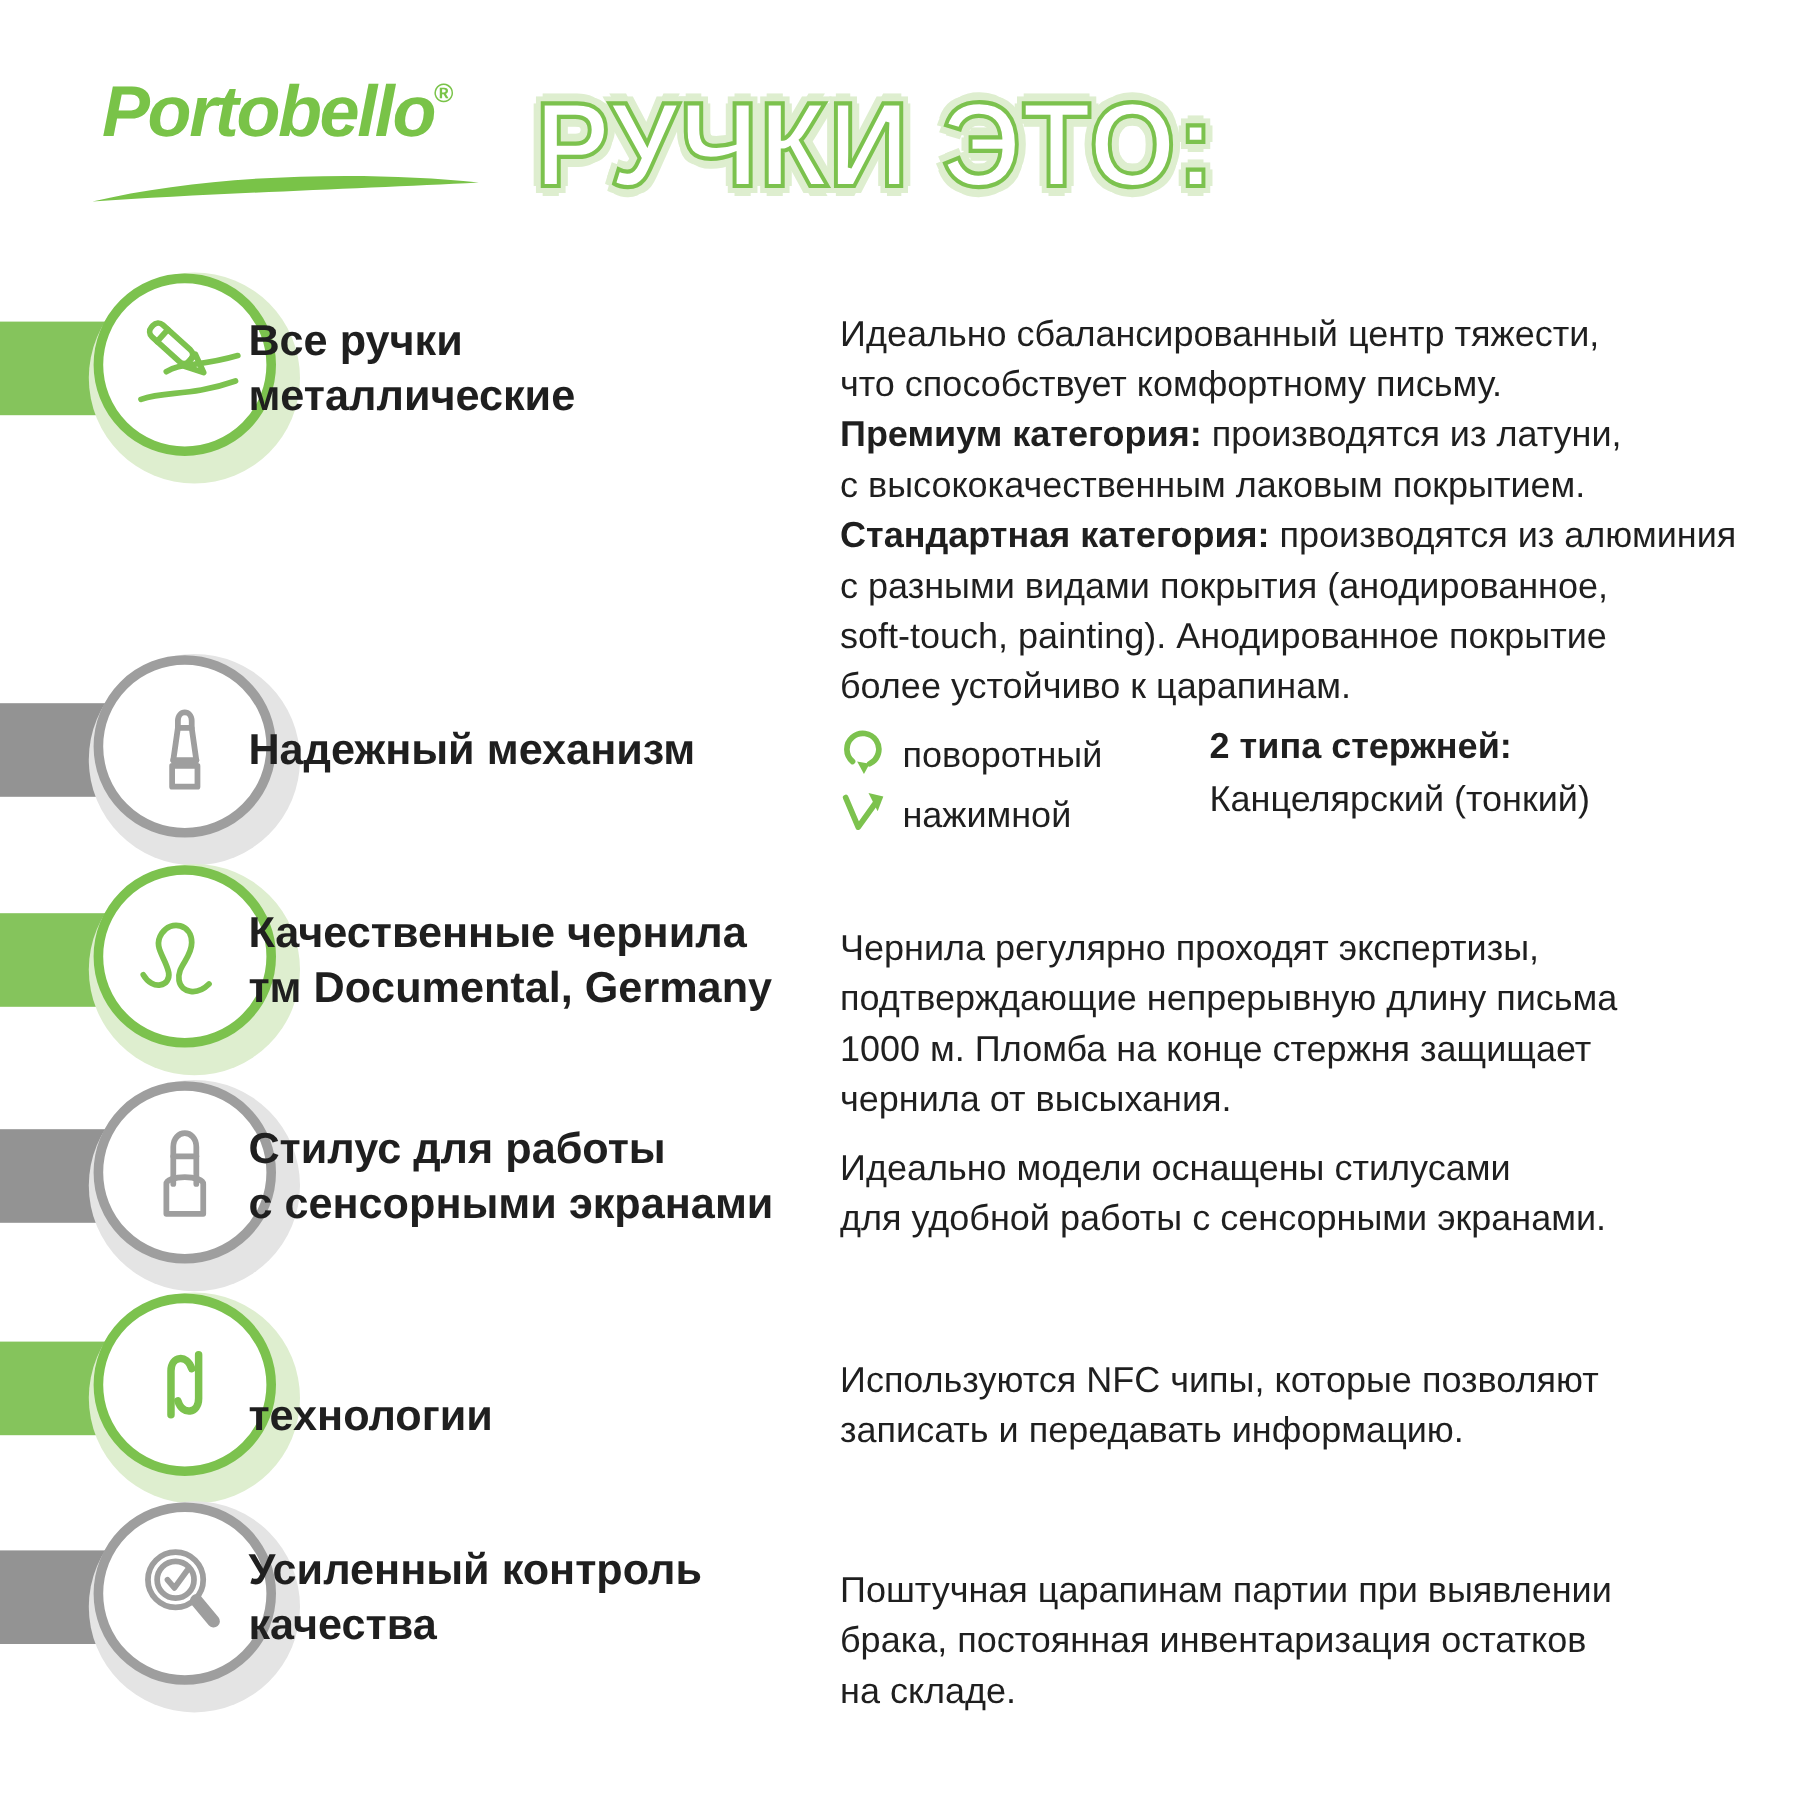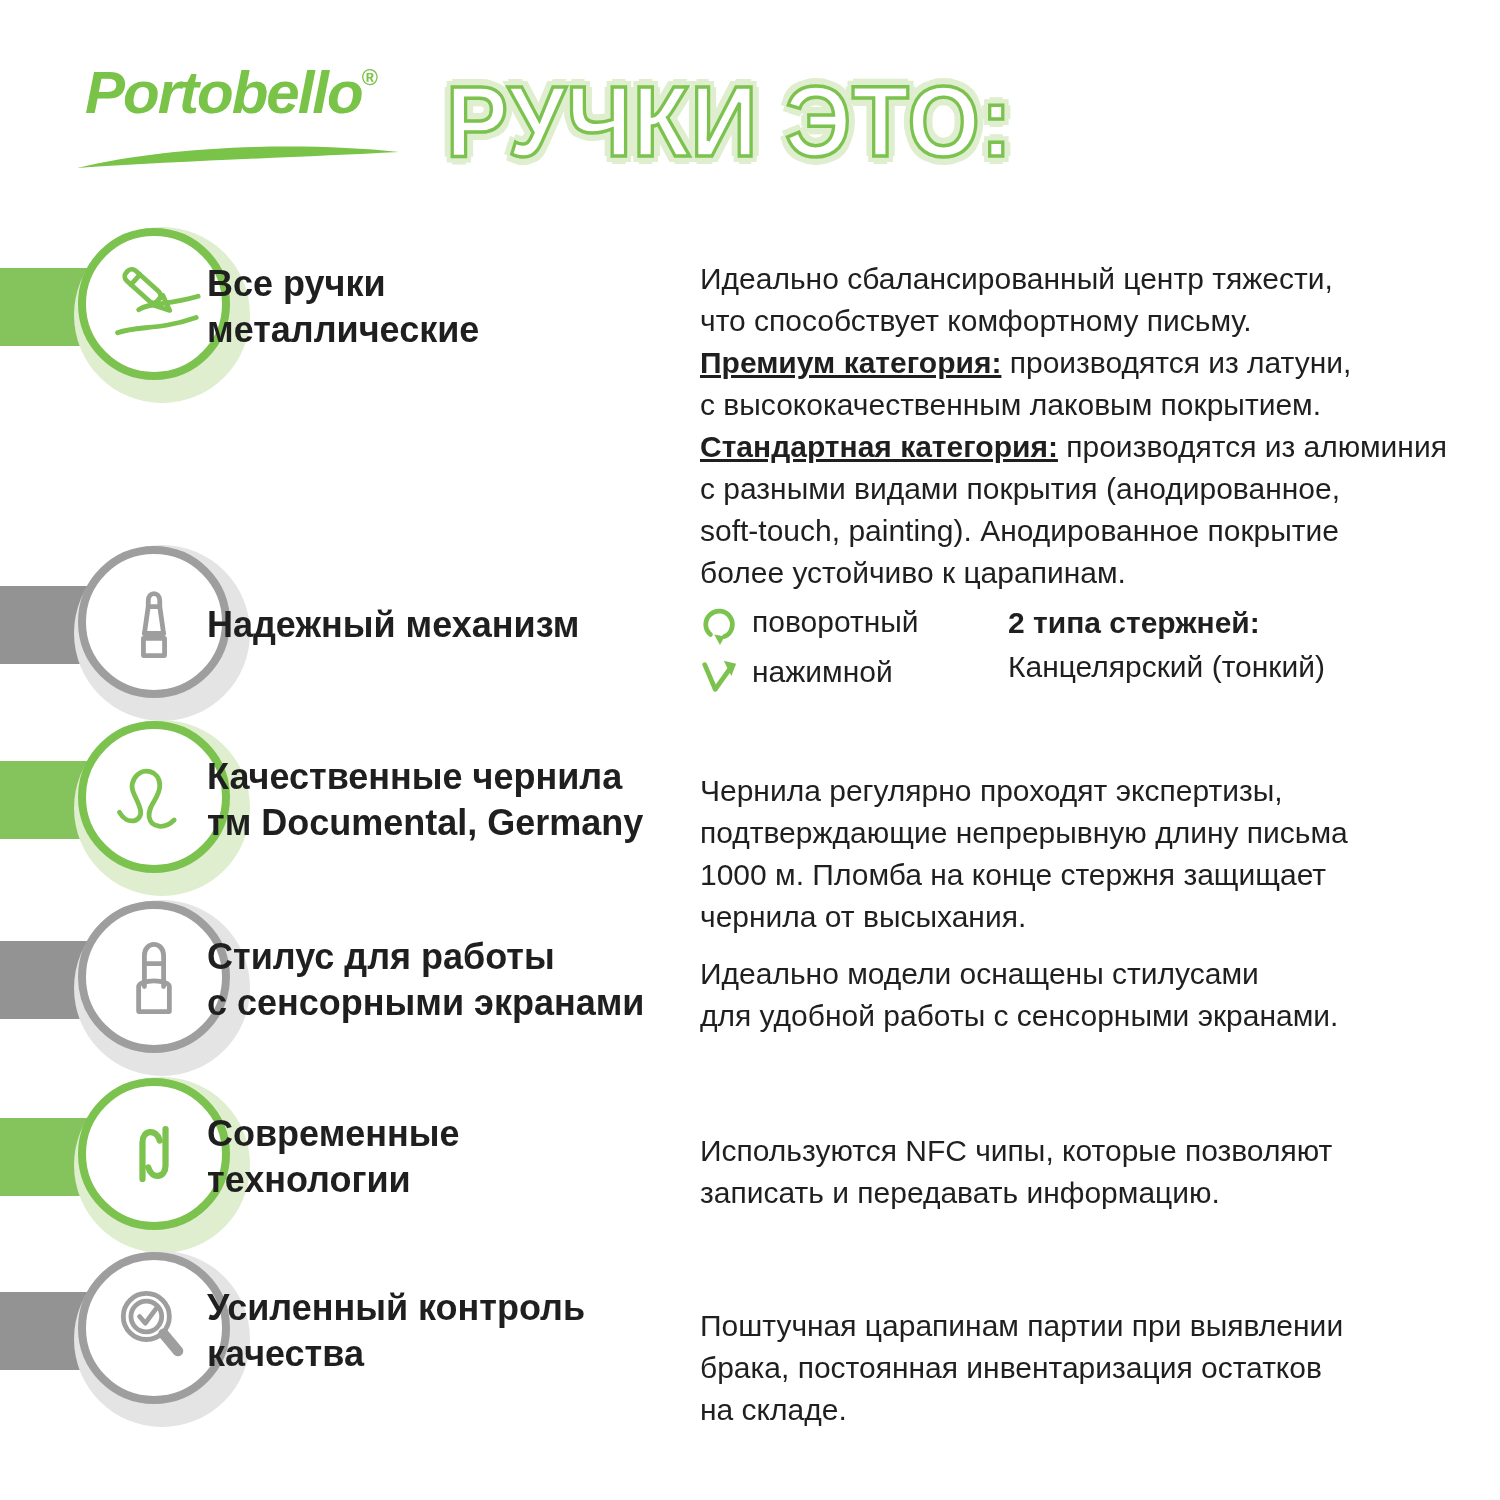--- a/index.html
+++ b/index.html
@@ -64,25 +64,25 @@
   .title {
     position:absolute; left:207px; top:50%; transform:translateY(-50%);
     font-size:36px; font-weight:700; line-height:46px; color:var(--text);
     white-space:nowrap;
   }
 
   .desc {
     position:absolute; left:700px;
     font-size:30px; line-height:42px; color:var(--text); white-space:nowrap;
   }
-  .b { font-weight:700;text-decoration:underline; }
+  .b { font-weight:700; }
 
   
   .mech-list { position:absolute; left:700px; top:60px; display:flex; flex-direction:column; gap:8px; }
-  .mech-item { display:flex; align-items:flex-start; gap:14px; height:42px; }
+  .mech-item { display:flex; align-items:flex-end; gap:14px; height:42px; }
   .mech-item svg { width:38px; height:42px; color:var(--greenRing); }
   .mech-label { font-size:30px; color:var(--text); }
   .refills { position:absolute; left:1008px; top:56px; font-size:30px; line-height:44px; white-space:nowrap; }
   .refill-heading { font-weight:700; }
 </style>
 </head>
 <body>
 
 <div class="logo-wrap">
   <div class="logo-text"><span>Portobello</span><span class="logo-reg">®</span></div>
@@ -172,21 +172,21 @@
 
 <div class="row green" style="top:1077px">
   <div class="accent-bar"></div>
   <div class="halo"></div>
   <div class="badge">
     <svg viewBox="0 0 100 100" fill="none" stroke="currentColor" stroke-width="6.5" stroke-linecap="round">
       <path d="M38,76 V38 c0,-13 14,-15 18,-2"></path>
       <path d="M62,24 V62 c0,13 -14,15 -18,2"></path>
     </svg>
   </div>
-  <div class="title"><span>Современные</span><br><span>технологии</span></div>
+  <div class="title"><br><span>технологии</span></div>
   <div class="desc" style="top:53px"><span>Используются NFC чипы, которые позволяют</span><br><span>записать и передавать информацию.</span></div>
 </div>
 
 <div class="row gray" style="top:1251px">
   <div class="accent-bar"></div>
   <div class="halo"></div>
   <div class="badge">
     <svg viewBox="0 0 100 100" fill="none" stroke="currentColor" stroke-width="5" stroke-linecap="round" stroke-linejoin="round">
       <circle cx="42" cy="38" r="24"></circle>
       <circle cx="42" cy="38" r="16"></circle>

